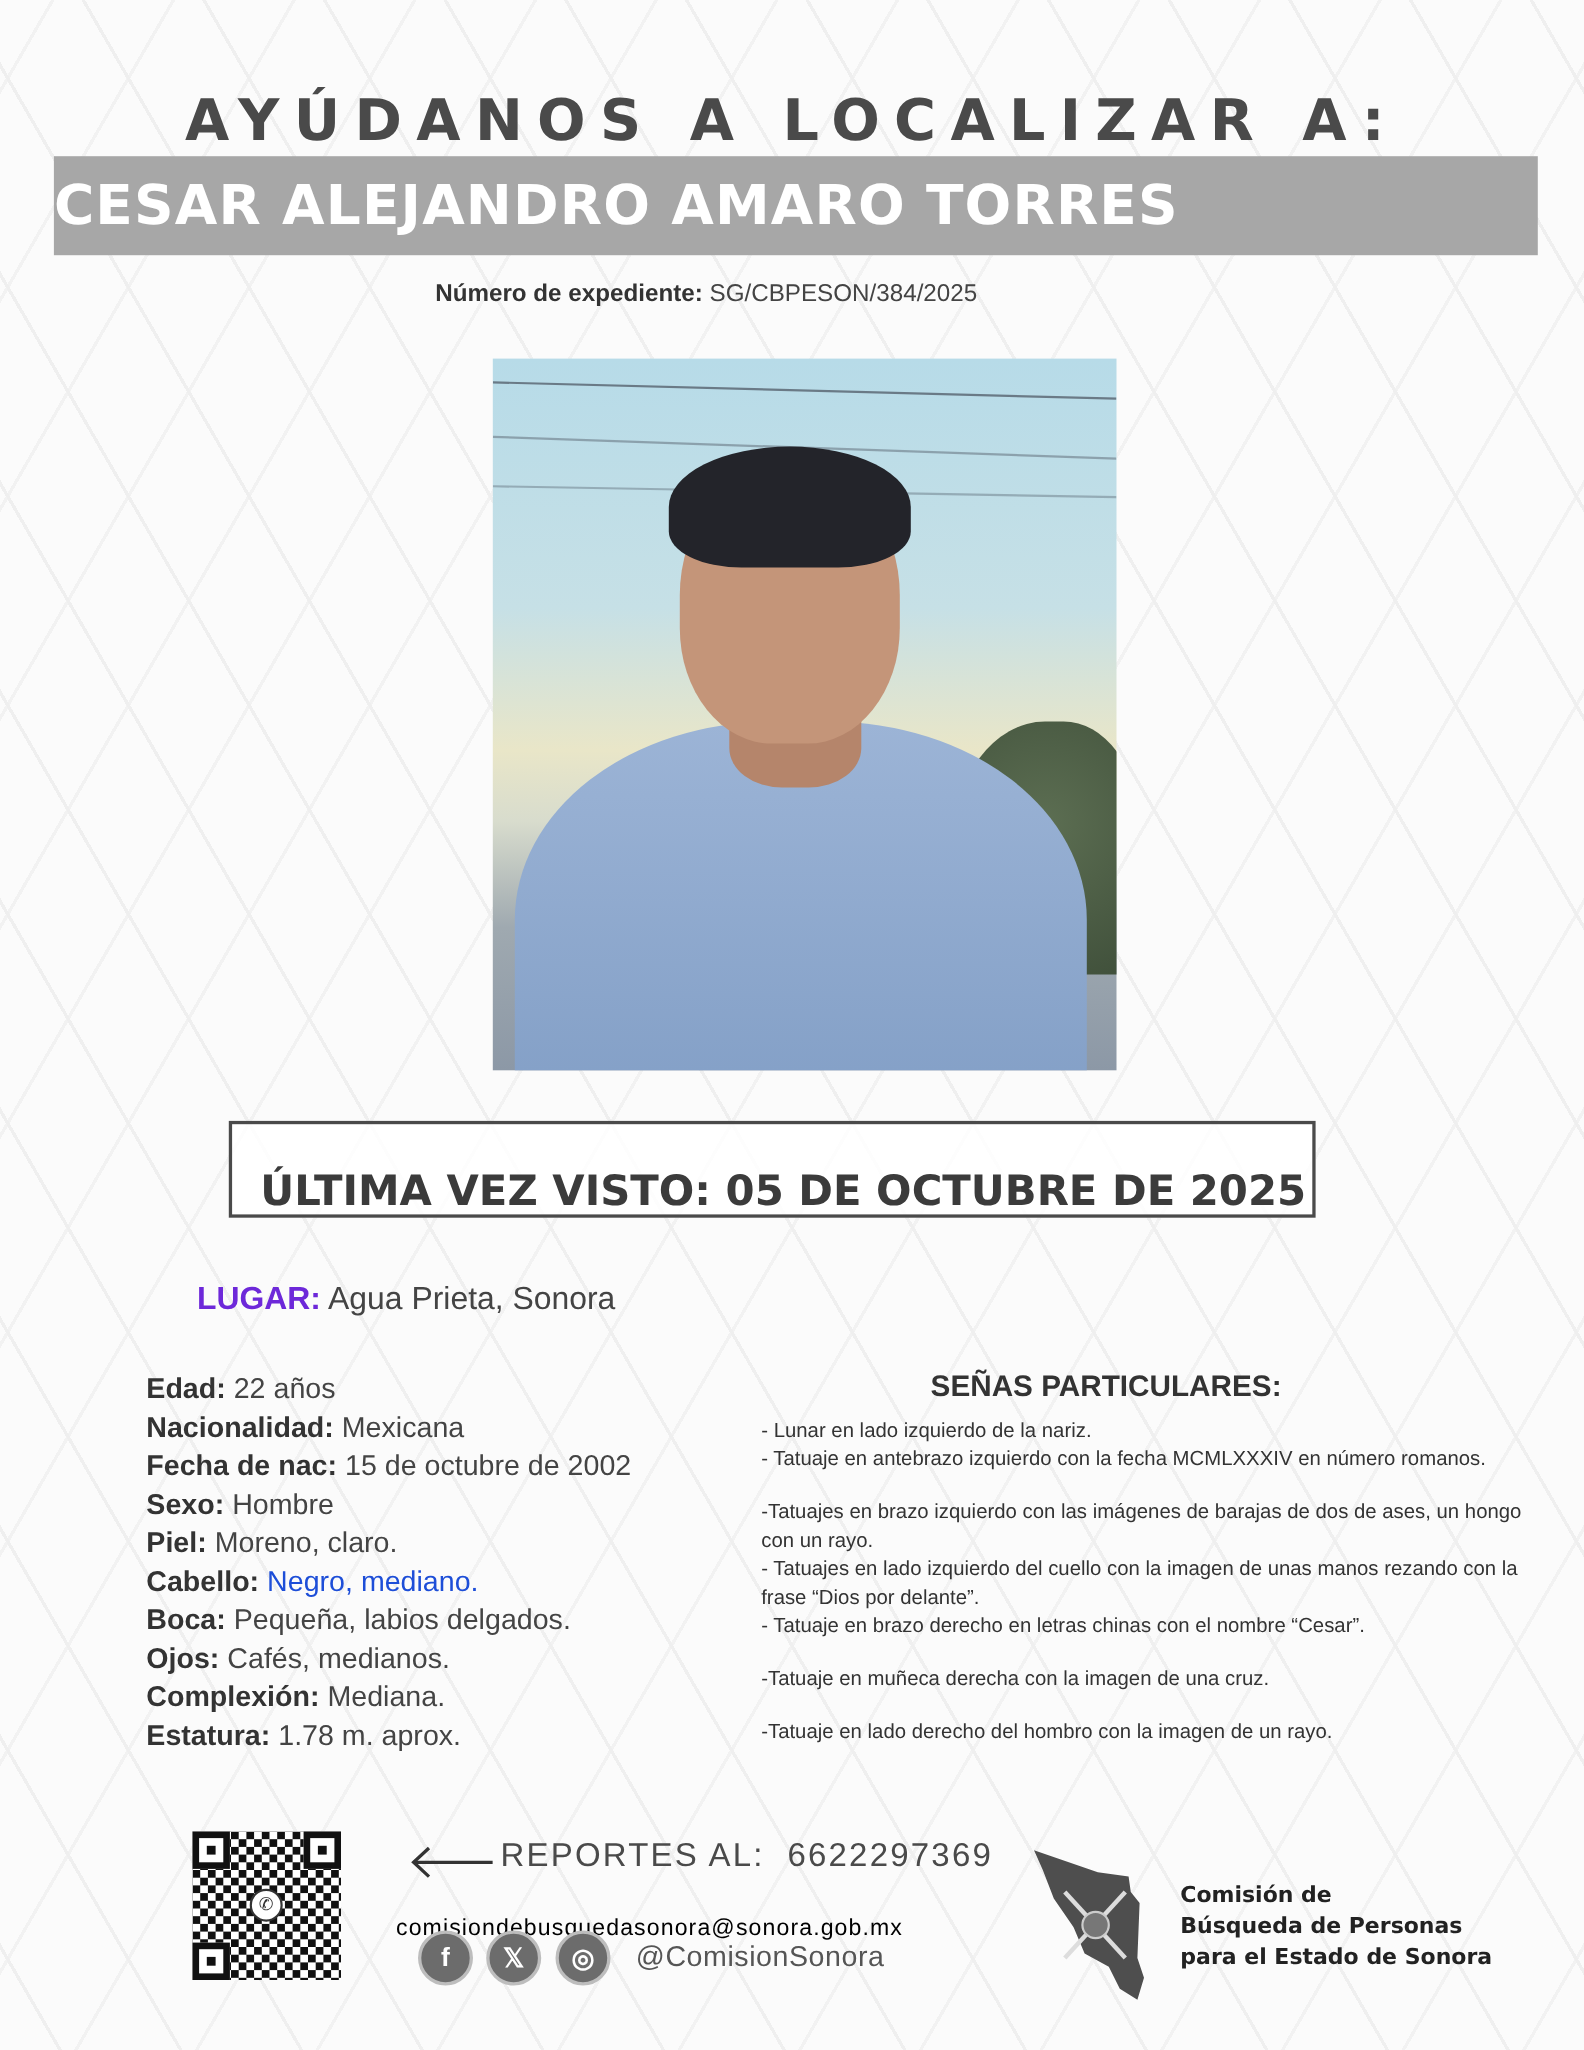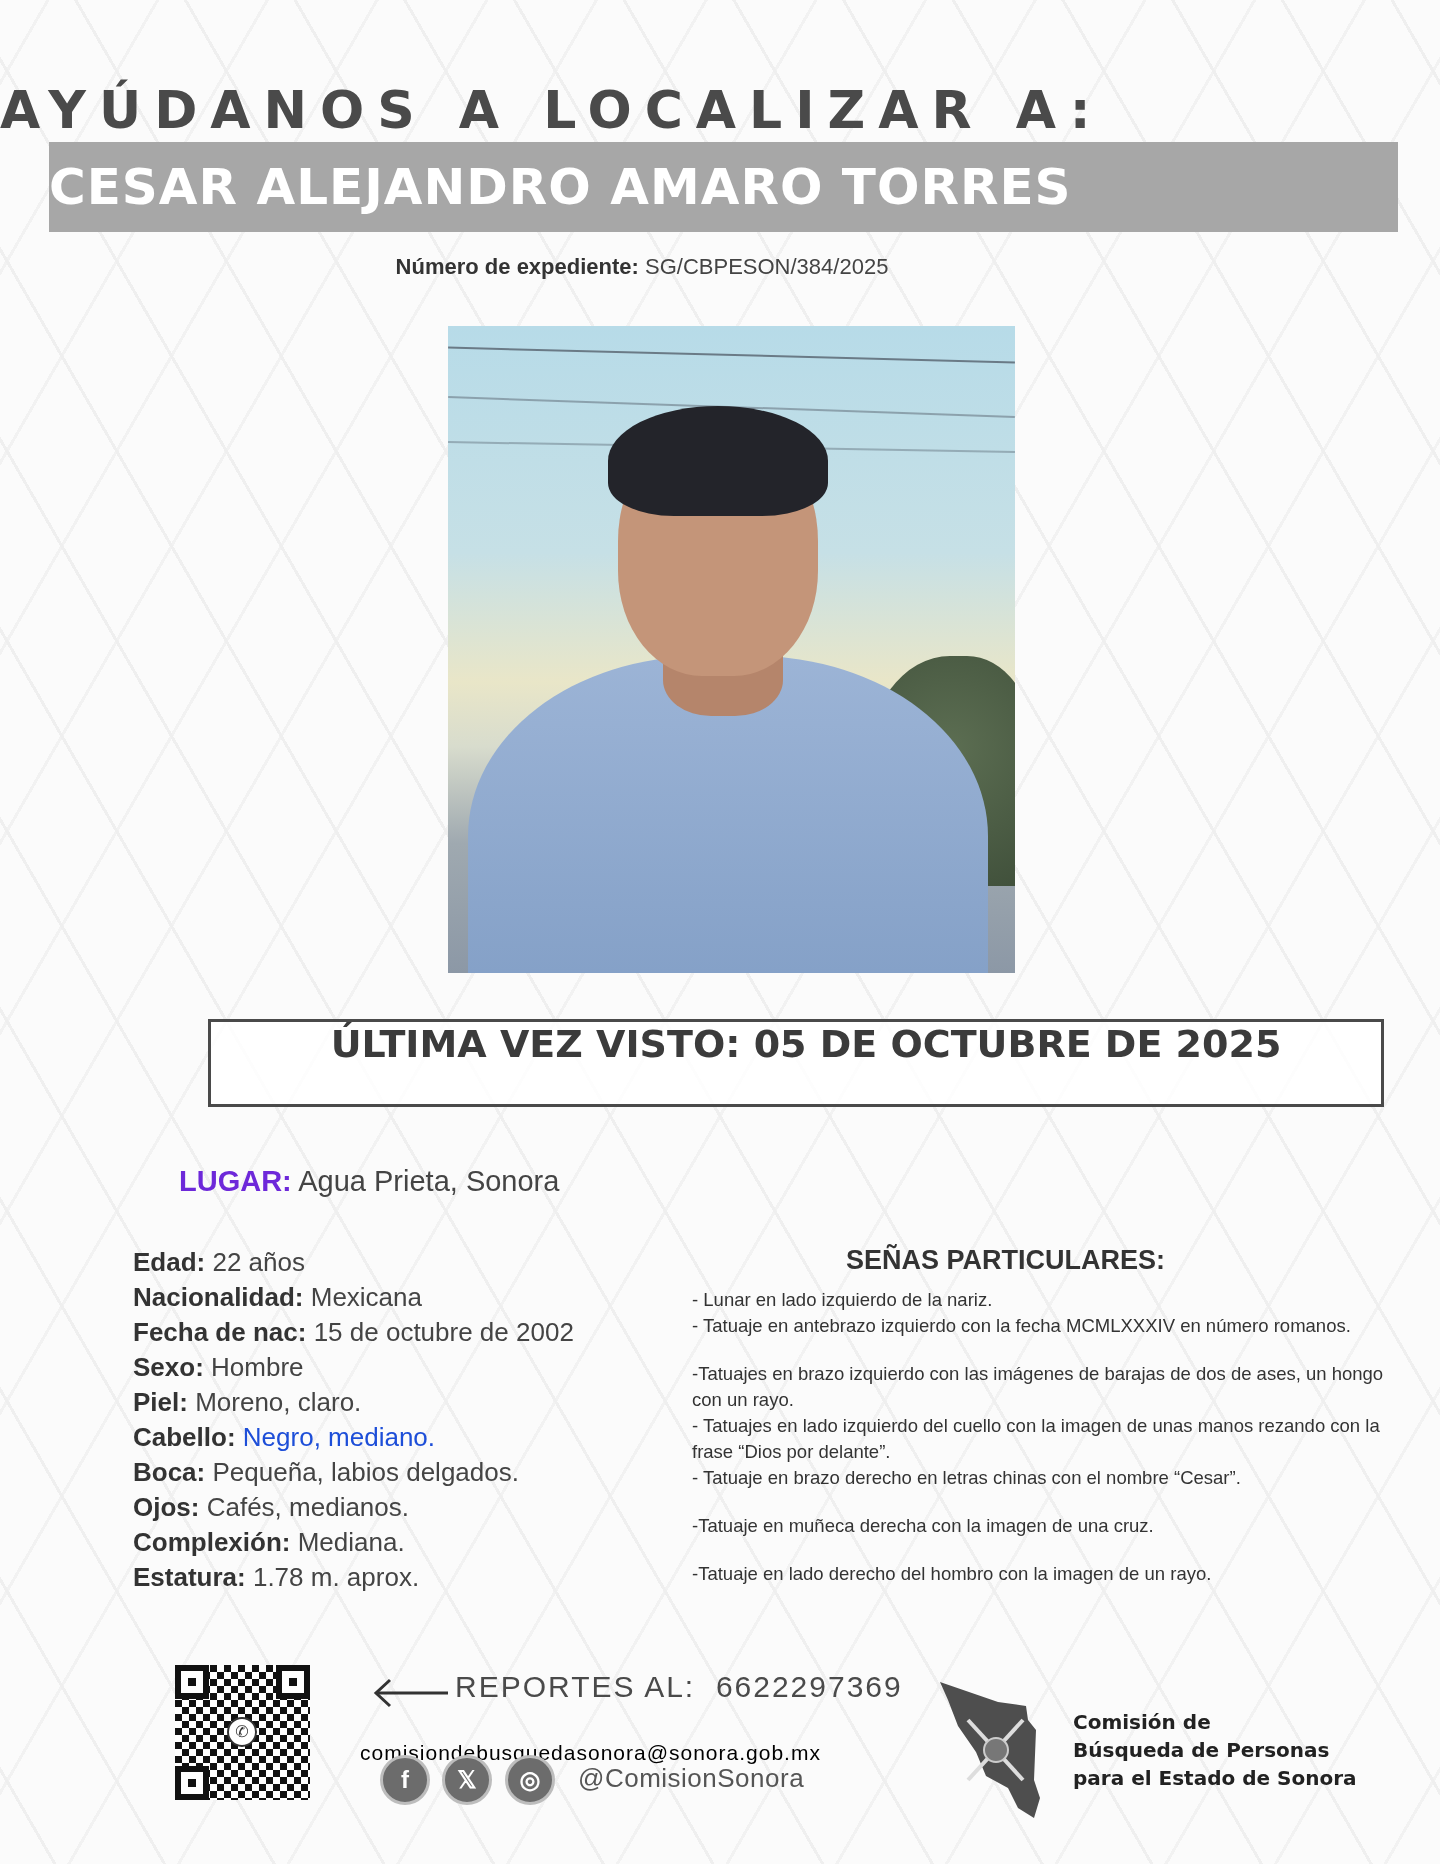--- a/index.html
+++ b/index.html
@@ -2,35 +2,35 @@
 <html><head>
 <meta charset="utf-8">
 <style>
   html,body{margin:0;padding:0;}
   body{width:1440px;height:1864px;position:relative;overflow:hidden;background:#fbfbfb;font-family:"Liberation Sans",sans-serif;color:#333;}
   .bg{position:absolute;inset:0;z-index:0;opacity:.55;
     background-image:
       repeating-linear-gradient(60deg, transparent 0 46px, #e6e6e6 46px 49px, transparent 49px 95px),
       repeating-linear-gradient(-60deg, transparent 0 46px, #ececec 46px 49px, transparent 49px 95px);}
   .abs{position:absolute;z-index:1;}
-  .title{left:0;width:1440px;top:80px;text-align:left;font-family:"DejaVu Sans",sans-serif;font-weight:bold;font-size:52px;letter-spacing:13px;color:#4a4a4a;line-height:60px;}
+  .title{left:0;width:1440px;top:80px;text-align:center;font-family:"DejaVu Sans",sans-serif;font-weight:bold;font-size:52px;letter-spacing:13px;color:#4a4a4a;line-height:60px;}
   .namebar{left:49px;top:142px;width:1349px;height:90px;background:#a7a7a7;display:flex;align-items:center;}
   .namebar span{font-family:"DejaVu Sans",sans-serif;font-weight:bold;font-size:50px;color:#fff;letter-spacing:1px;}
   .exp{left:0;width:1284px;top:254px;text-align:center;font-size:22px;}
   .exp b{color:#333;font-weight:bold;}
   .exp span.v{color:#444;}
   .photo{left:448px;top:326px;width:567px;height:647px;overflow:hidden;
     background:linear-gradient(180deg,#b7dbe8 0%,#c6e0e6 35%,#e9e6c8 55%,#d8dccd 65%,#9fa9b0 80%,#8c98a6 100%);}
   .wire{position:absolute;height:2px;background:#6a7a86;left:0;width:100%;}
   .tree{position:absolute;right:-20px;top:330px;width:170px;height:230px;border-radius:50% 40% 10% 10%;background:radial-gradient(circle at 50% 40%,#5c6e52,#3f4f3a);}
   .head{position:absolute;left:170px;top:100px;width:200px;height:250px;border-radius:46% 46% 42% 42%;background:#c49579;}
   .hair{position:absolute;left:160px;top:80px;width:220px;height:110px;border-radius:50% 50% 30% 30%;background:#23242a;}
   .body{position:absolute;left:20px;top:330px;width:520px;height:400px;border-radius:45% 45% 0 0;background:linear-gradient(180deg,#9cb4d6,#7f9cc4);}
   .neck{position:absolute;left:215px;top:300px;width:120px;height:90px;background:#b5856b;border-radius:0 0 40% 40%;}
-  .last{left:208px;top:1019px;width:1176px;height:88px;border:3px solid #4a4a4a;background:rgba(255,255,255,.85);display:flex;align-items:flex-start;justify-content:center;box-sizing:border-box;padding-left:20px;}
+  .last{left:208px;top:1019px;width:988px;height:88px;border:3px solid #4a4a4a;background:rgba(255,255,255,.85);display:flex;align-items:flex-end;justify-content:center;box-sizing:border-box;padding-left:20px;}
   .last span{font-family:"DejaVu Sans",sans-serif;font-weight:bold;font-size:38px;color:#3b3b3b;}
   .lugar{left:135px;top:1165px;font-size:29px;color:#444;}
   .lugar b{color:#6d28d9;margin-left:44px;}
   .facts{left:133px;top:1245px;font-size:26px;line-height:35px;color:#444;}
   .facts b{color:#333;}
   .senas-h{left:846px;top:1245px;font-size:27px;font-weight:bold;color:#333;}
   .senas{left:692px;top:1287px;width:720px;font-size:18.5px;line-height:26px;color:#333;}
   .senas p{margin:0;}
   .senas .gap{height:22px;}
   .qr{left:175px;top:1665px;width:135px;height:135px;background:

